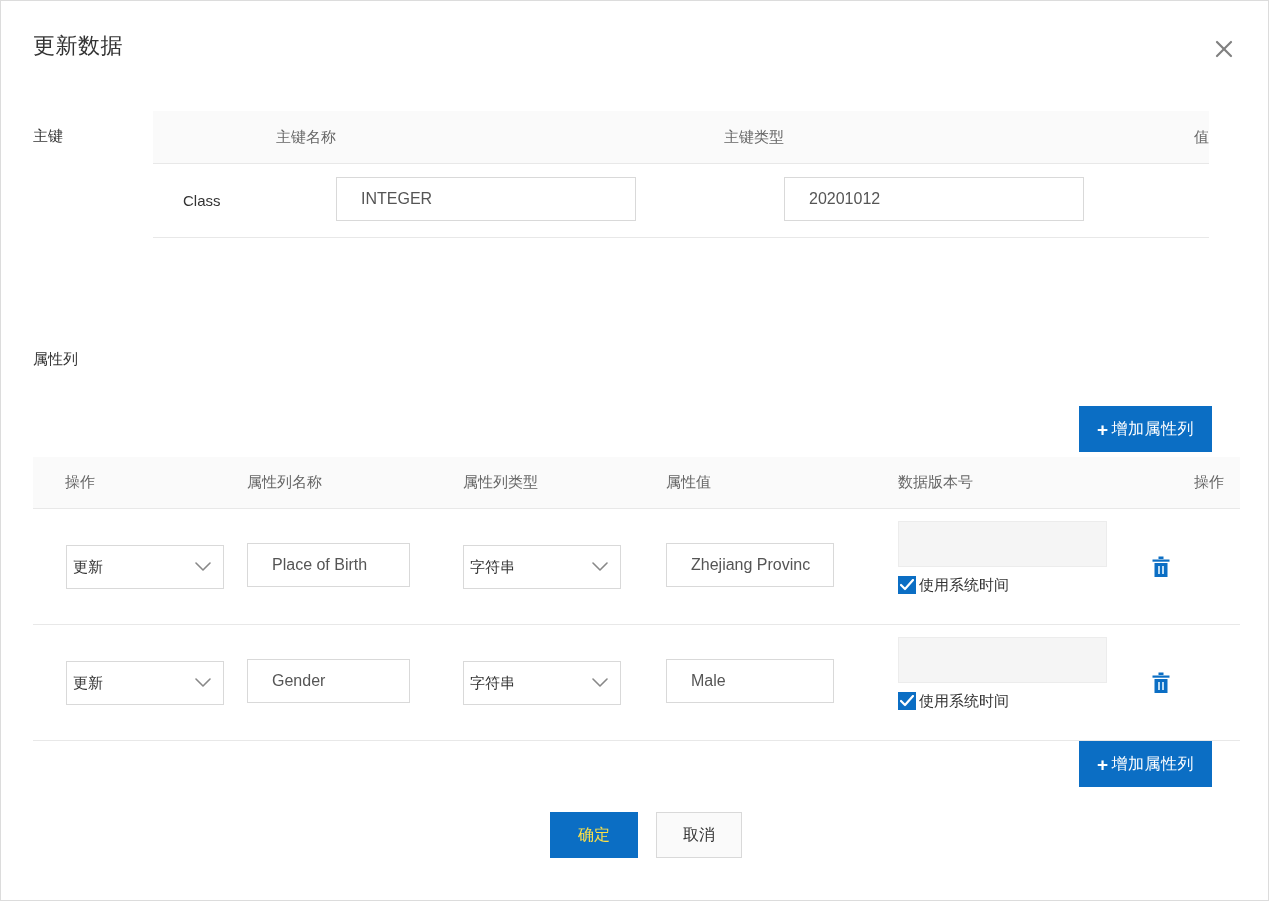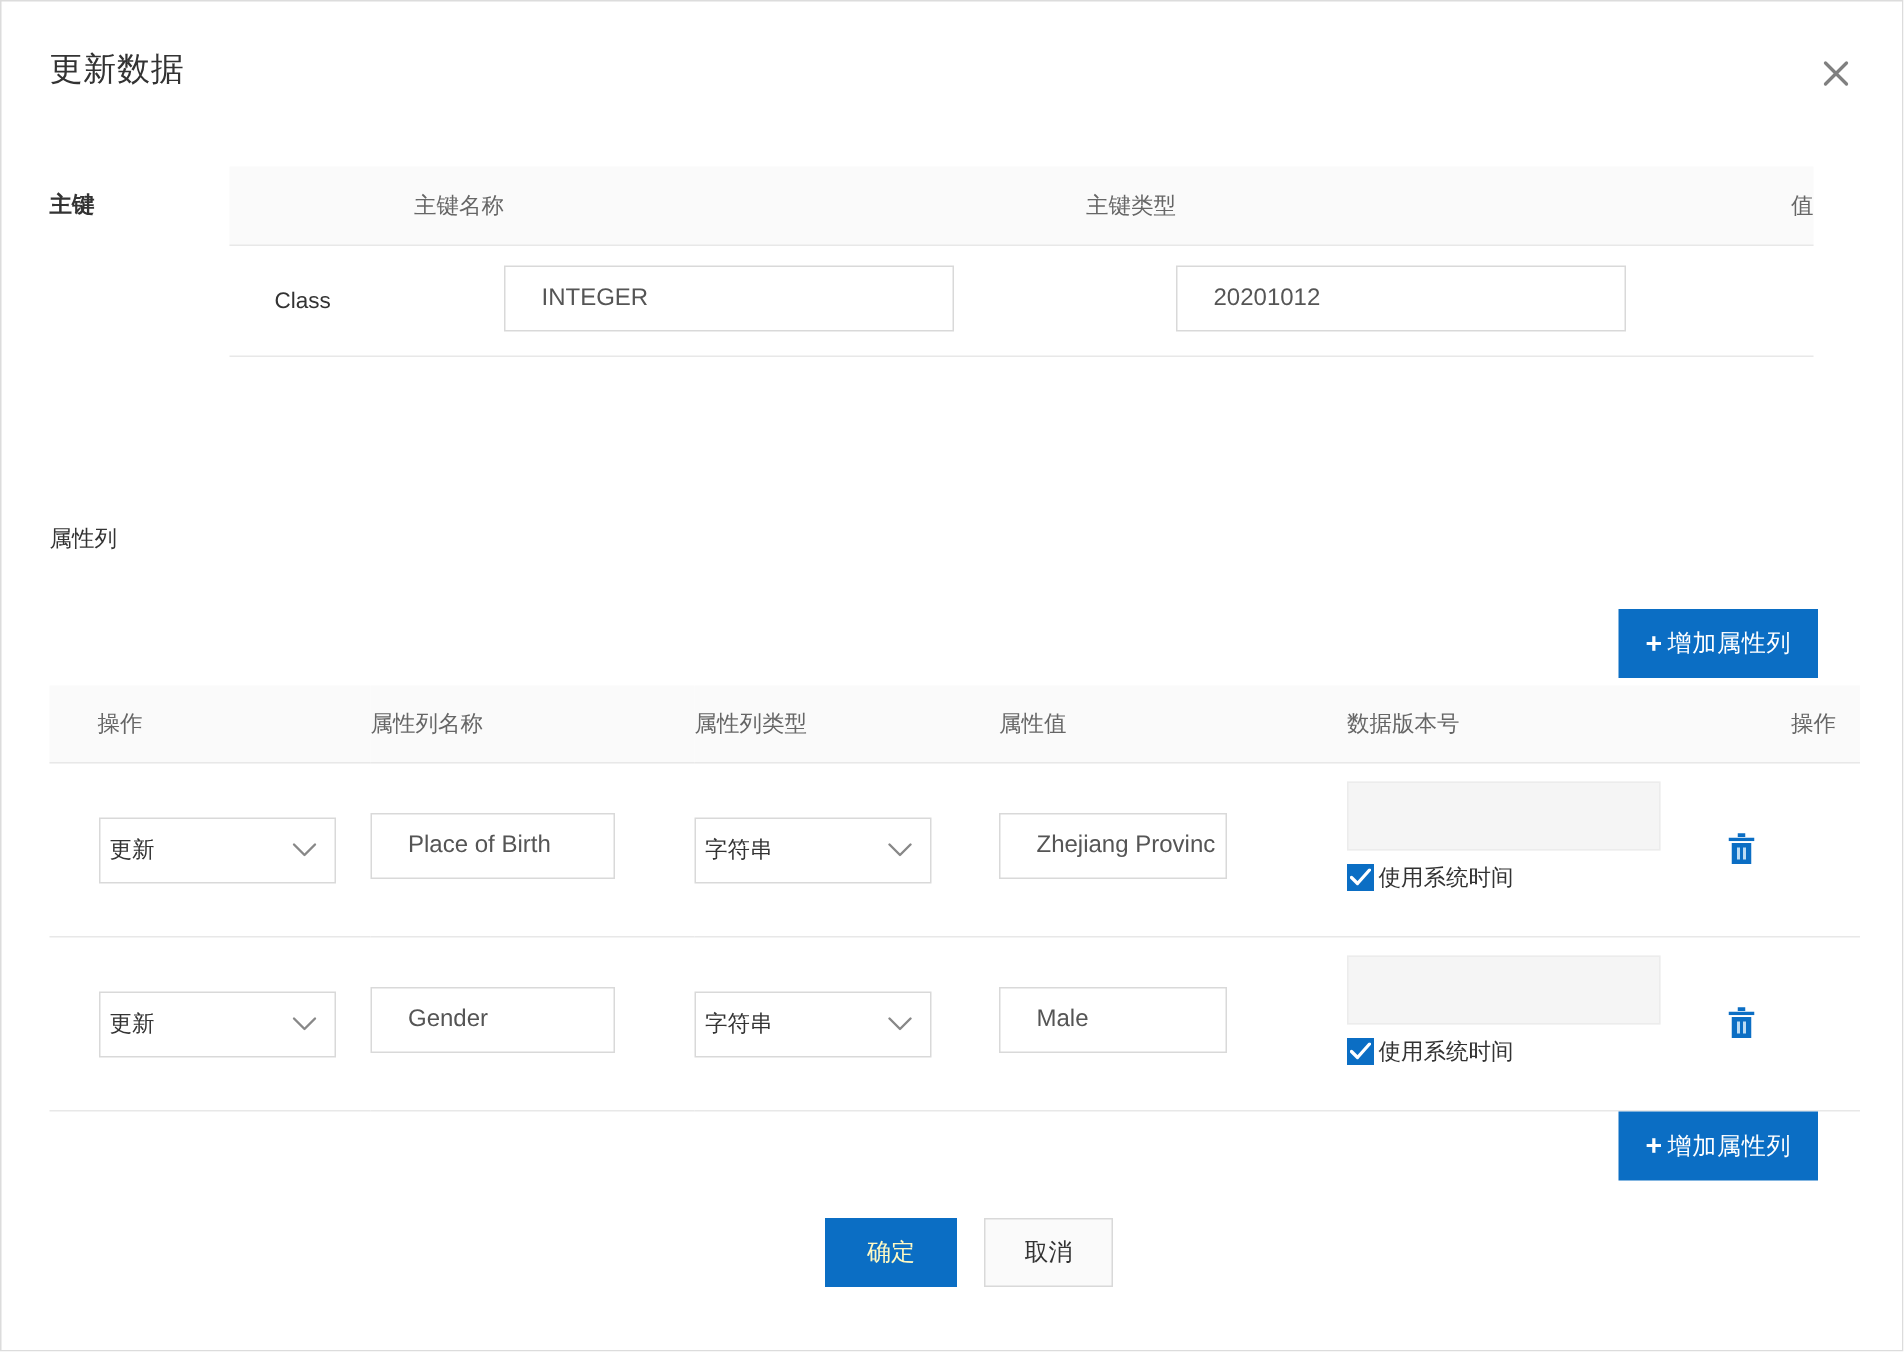--- a/index.html
+++ b/index.html
@@ -40,21 +40,21 @@
     cursor: pointer;
   }
   .close-btn svg { display: block; }
 
   
   .section-label {
     position: absolute;
     font-size: 15px;
     color: #333333;
   }
-  #pk-label { left: 32px; top: 126px; font-weight: bold; }
+  #pk-label { left: 32px; top: 126px; }
   #attr-label { left: 32px; top: 349px; }
 
   
   .pk-table {
     position: absolute;
     left: 152px;
     top: 110px;
     width: 1056px;
     border-collapse: collapse;
     table-layout: fixed;
@@ -96,21 +96,21 @@
     padding: 0 24px;
     line-height: 42px;
     display: inline-block;
     white-space: nowrap;
     overflow: hidden;
     cursor: text;
     font-family: "Liberation Sans", "DejaVu Sans", sans-serif;
   }
   .tinput.w300 { width: 300px; }
   .tinput.w163 { width: 163px; }
-  .tinput.w180 { width: 152px; }
+  .tinput.w180 { width: 168px; }
 
   .tinput-disabled {
     box-sizing: border-box;
     border: 1px solid #ececec;
     background: #f5f5f5;
     height: 46px;
     width: 209px;
     display: inline-block;
   }
 
@@ -252,21 +252,21 @@
     position: absolute;
     left: 0;
     top: 811px;
     width: 1269px;
     display: flex;
     justify-content: center;
     gap: 18px;
   }
   .btn-primary {
     background: #0b6ec4;
-    color: #fef9c3;
+    color: #fde047;
     border: 1px solid #0b6ec4;
     width: 88px;
     height: 46px;
     font-size: 16px;
     cursor: pointer;
     font-family: "Liberation Sans", "DejaVu Sans", sans-serif;
     margin-left: 21px;
   }
   .btn-default {
     background: #fafafa;

